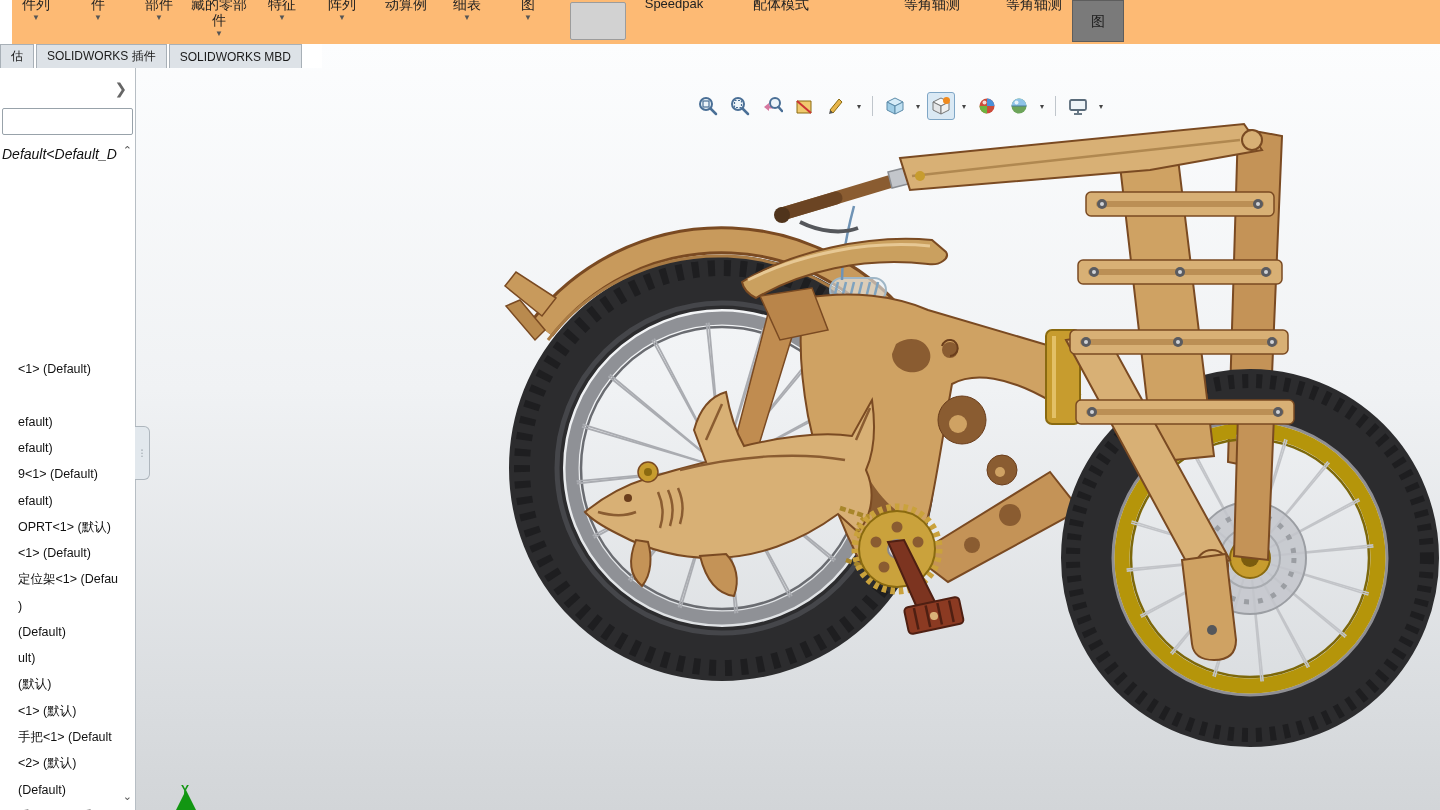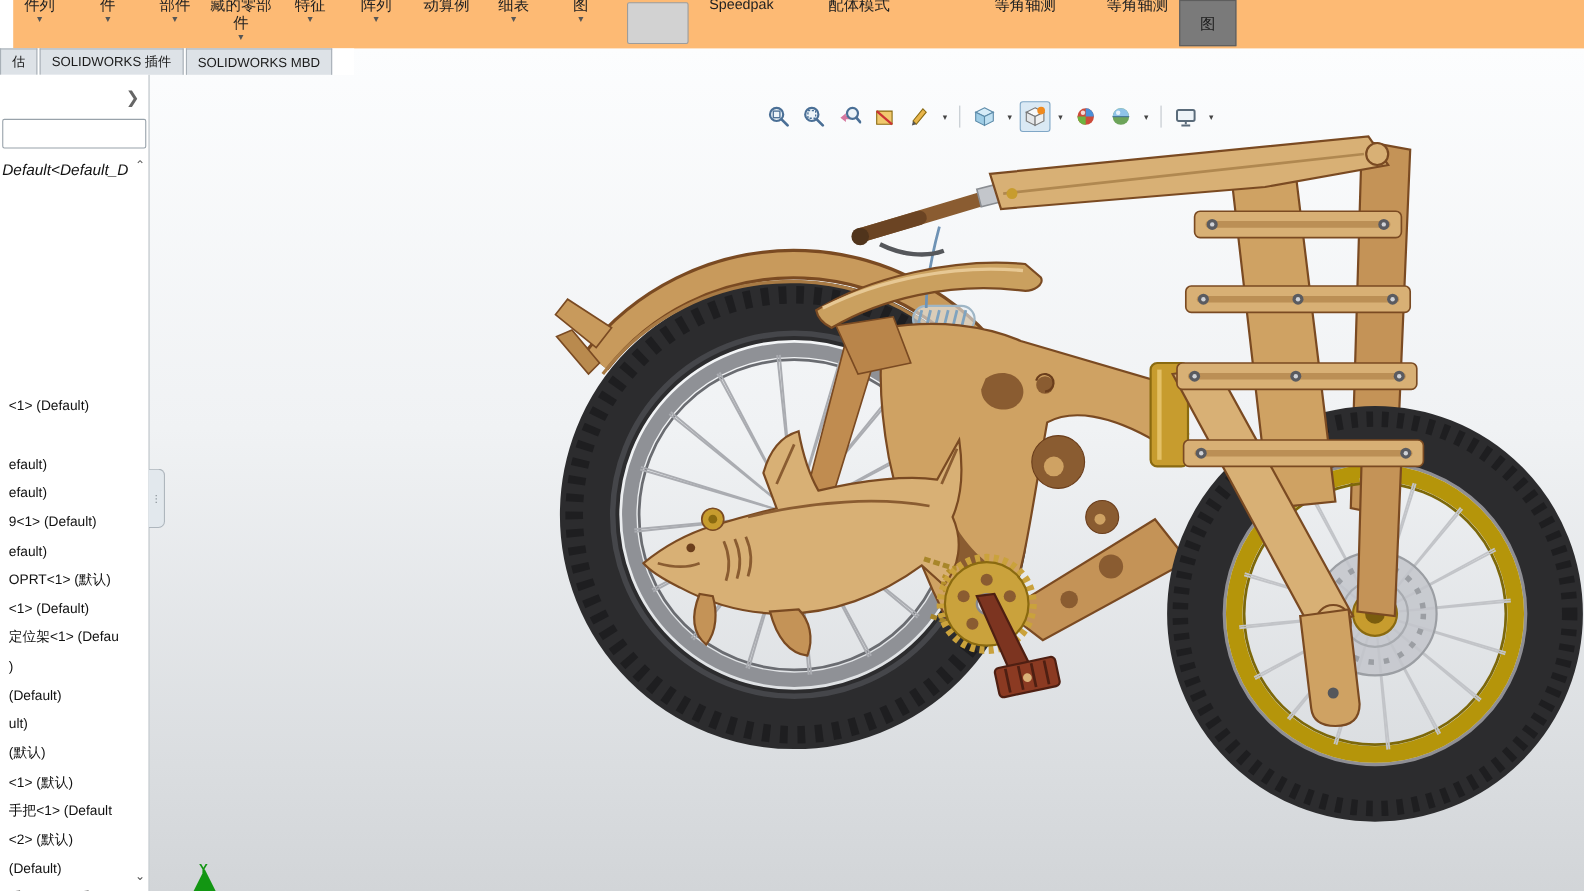--- a/index.html
+++ b/index.html
@@ -27,21 +27,21 @@
   
   #left-panel { position:absolute; left:0; top:68px; width:136px; height:742px; background:#ffffff;
     border-right:1px solid #b7bec4; overflow:hidden; }
   #panel-collapse { position:absolute; top:12px; right:8px; font-size:15px; color:#666; cursor:pointer; }
   #tree-filter { position:absolute; top:40px; left:2px; width:131px; height:27px; border:1px solid #98a2aa;
     border-radius:2px; background:#fff; font-size:12px; padding:0 4px; }
   #tree-root { position:absolute; top:78px; left:2px; font-size:14px; color:#111; white-space:nowrap;font-style:italic; }
   #scroll-up { position:absolute; top:76px; right:3px; font-size:11px; color:#555; }
   #scroll-down { position:absolute; top:722px; right:3px; font-size:11px; color:#555; }
   #tree-list { position:absolute; top:104px; left:0; width:128px; }
-  .tree-row { height:26.3px; font-size:12.5px; color:#111; white-space:nowrap; padding-left:8px; display:flex; align-items:center; }
+  .tree-row { height:26.3px; font-size:12.5px; color:#111; white-space:nowrap; padding-left:18px; display:flex; align-items:center; }
   #panel-splitter { position:absolute; left:135px; top:426px; width:15px; height:54px; background:#e2e8ed;
     border:1px solid #aeb6bd; border-left:none; border-radius:0 6px 6px 0; display:flex; align-items:center; justify-content:center;
     color:#7c858c; font-size:9px; cursor:pointer; }
 
   
   #headsup { position:absolute; left:694px; top:47px; height:30px; display:flex; align-items:center; gap:4px; }
   .hu-slot { width:28px; height:28px; display:flex; align-items:center; justify-content:center; border-radius:3px; cursor:pointer; }
   .hu-slot.active { background:rgba(180,210,235,.45); border:1px solid #7fa6c6; }
   .hu-caret { font-size:8px; color:#444; width:10px; text-align:center; cursor:pointer; }
   .hu-sep { width:1px; height:20px; background:#c0c6cc; margin:0 4px; }

